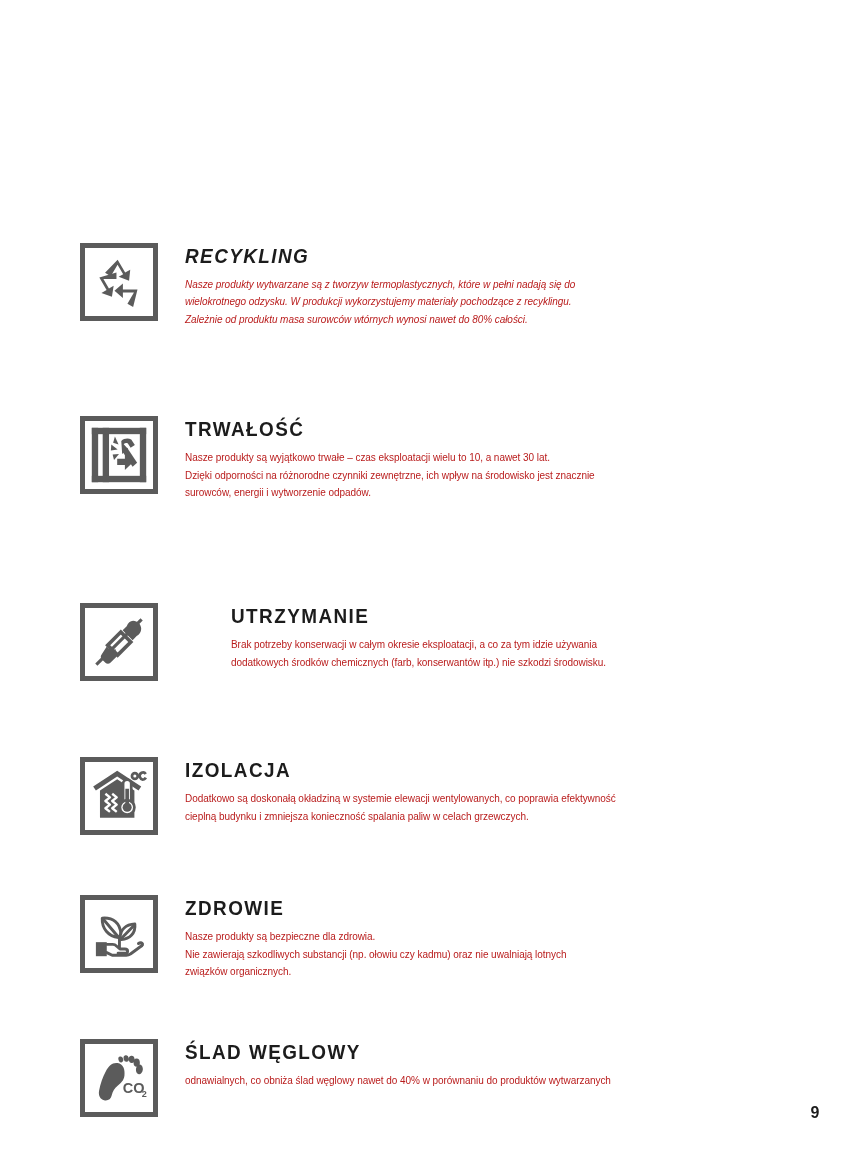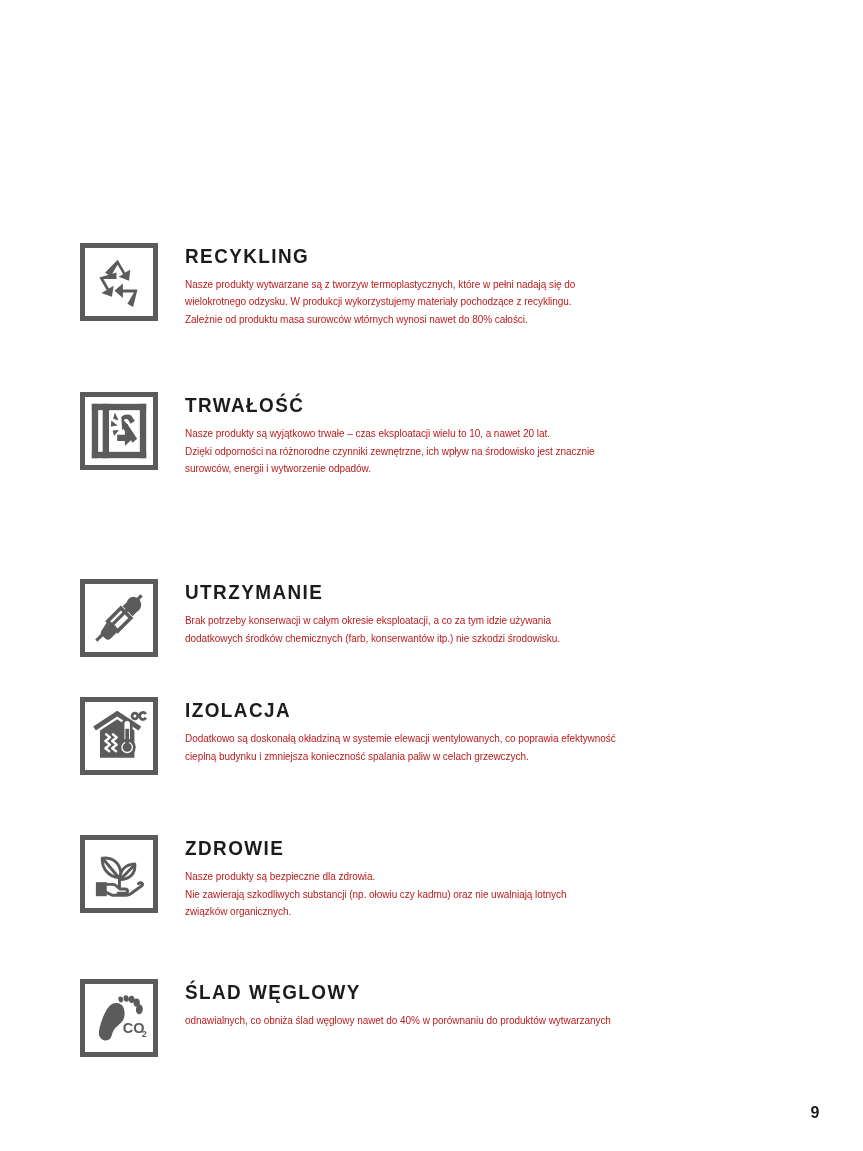--- a/index.html
+++ b/index.html
@@ -27,23 +27,23 @@
     width: 703px;
   }
   .section {
     position: relative;
     display: block;
     min-height: 78px;
   }
   .section + .section {
     margin-top: 0;
   }
-  .sec-recykling   { margin-bottom: 64px; }
+  .sec-recykling   { margin-bottom: 88px; font-style: italic; }
   .sec-trwalosc    { margin-bottom: 102px; }
-  .sec-utrzymanie  { margin-bottom: 40px; }
+  .sec-utrzymanie  { margin-bottom: 76px; padding-left: 46px; }
   .sec-izolacja    { margin-bottom: 60px; }
   .sec-zdrowie     { margin-bottom: 58px; }
   .sec-slad        { margin-bottom: 0; }
 
   .icon-box {
     position: absolute;
     left: 0;
     top: 0;
     width: 78px;
     height: 78px;
@@ -146,21 +146,21 @@
             <path d="M34.5 16.5 C37.5 13.8 42.0 13.0 45.5 15.0 L49.5 21.0 L44.8 24.0 L41.8 19.4 C40.2 18.4 38.4 18.8 37.2 20.0 L42.0 25.5 L35.5 31.0 Z"></path>
             <path d="M36.0 28.5 L41.0 24.0 L52.0 40.5 L47.0 45.0 Z"></path>
             <path d="M28.0 33.5 L37.5 33.5 L37.5 28.5 L46.0 37.5 L37.5 46.0 L37.5 41.0 L28.0 41.0 Z" opacity="0"></path>
             <path d="M30.0 36.0 L38.5 36.0 L38.5 30.5 L48.0 39.5 L38.5 48.5 L38.5 43.0 L30.0 43.0 Z"></path>
           </g>
         </svg>
       </div>
       <div class="body-col">
         <h2 class="sec-title">TRWAŁOŚĆ</h2>
         <p class="sec-para">
-          <span class="ln">Nasze produkty są wyjątkowo trwałe – czas eksploatacji wielu to 10, a nawet 20 lat.</span>
+          <span class="ln">Nasze produkty są wyjątkowo trwałe – czas eksploatacji wielu to 10, a nawet 30 lat.</span>
           <span class="ln">Dzięki odporności na różnorodne czynniki zewnętrzne, ich wpływ na środowisko jest znacznie</span>
           <span class="ln">surowców, energii i wytworzenie odpadów.</span>
         </p>
       </div>
     </div>
 
     <div class="section sec-utrzymanie">
       <div class="icon-box">
         <svg viewBox="0 0 64 64" aria-hidden="true">
           <g fill="#5b5b5b">

